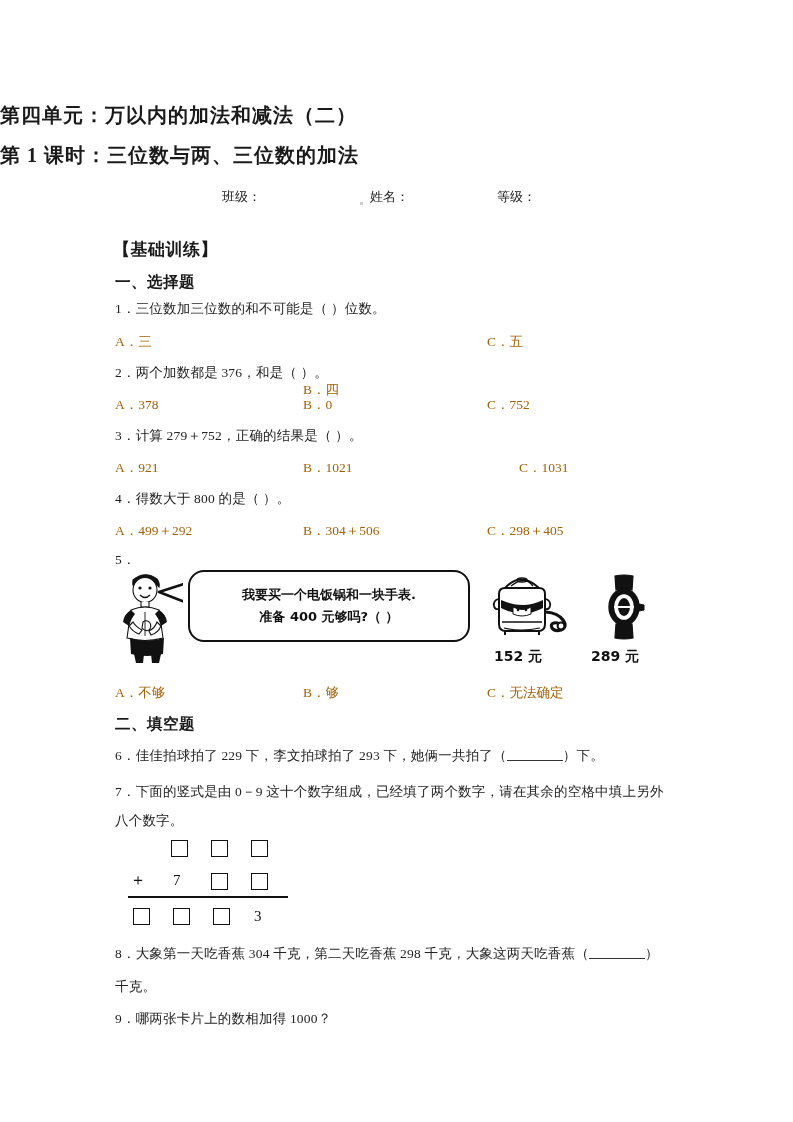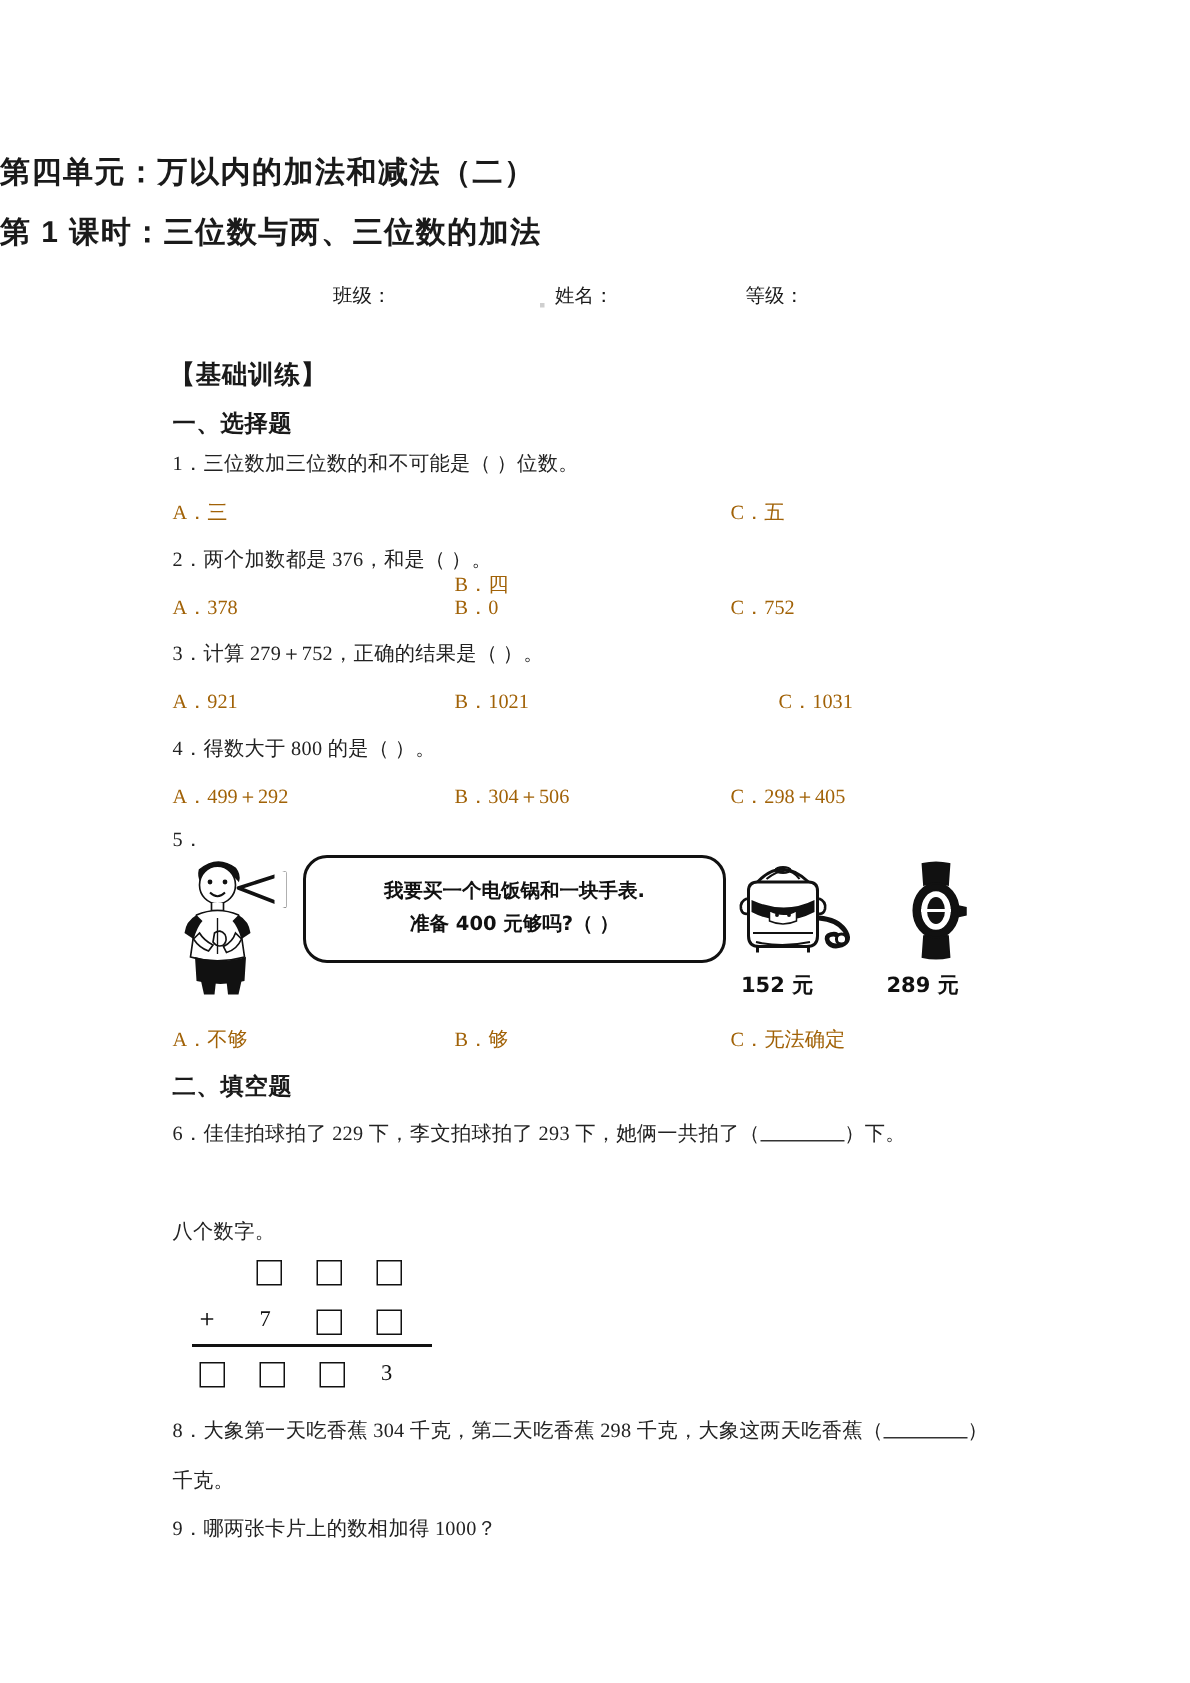--- a/index.html
+++ b/index.html
@@ -37,21 +37,21 @@
     letter-spacing: 1px;
     line-height: 34px;
     font-family: "Liberation Serif", "DejaVu Serif", serif;
   }
   .doc-subtitle {
     font-size: 20px;
     font-weight: bold;
     letter-spacing: 1px;
     line-height: 34px;
     margin-top: 6px;
-    font-family: Liberation Sans, sans-serif;
+    font-family: Liberation Serif, serif;
   }
 
   .meta-row {
     position: absolute;
     left: 0;
     top: 188px;
     width: 793px;
     height: 26px;
     font-size: 13px;
   }
@@ -112,21 +112,21 @@
   
   .illus {
     position: absolute;
     left: 113px;
     top: 566px;
     width: 570px;
     height: 108px;
   }
   .bubble {
     position: absolute;
-    left: 89px;
+    left: 75px;
     top: 4px;
     width: 278px;
     height: 68px;
     border: 2.5px solid #111;
     border-radius: 16px;
     background: #fff;
   }
   .bubble-txt {
     position: absolute;
     left: 0; top: 0;
@@ -370,20 +370,21 @@
   <div class="opt a" style="top:684px;">A．不够</div>
   <div class="opt b" style="top:684px;">B．够</div>
   <div class="opt c" style="top:684px;">C．无法确定</div>
 
   <div class="section-head" style="top:714px;">二、填空题</div>
 
   <div class="q" style="top:747px;">
     <span>6．佳佳拍球拍了 229 下，李文拍球拍了 293 下，她俩一共拍了（</span><span class="blank-line"></span><span>）下。</span>
   </div>
 
+  <div class="q" style="top:783px;">7．下面的竖式是由 0－9 这十个数字组成，已经填了两个数字，请在其余的空格中填上另外</div>
   <div class="q" style="top:812px;">八个数字。</div>
 
   <div class="vadd">
     <div class="vrow r1">
       <span class="cellbox" style="left:43px;  top:0px;"></span>
       <span class="cellbox" style="left:83px;  top:0px;"></span>
       <span class="cellbox" style="left:123px; top:0px;"></span>
     </div>
     <div class="vrow r2">
       <span class="plus-sign">＋</span>

